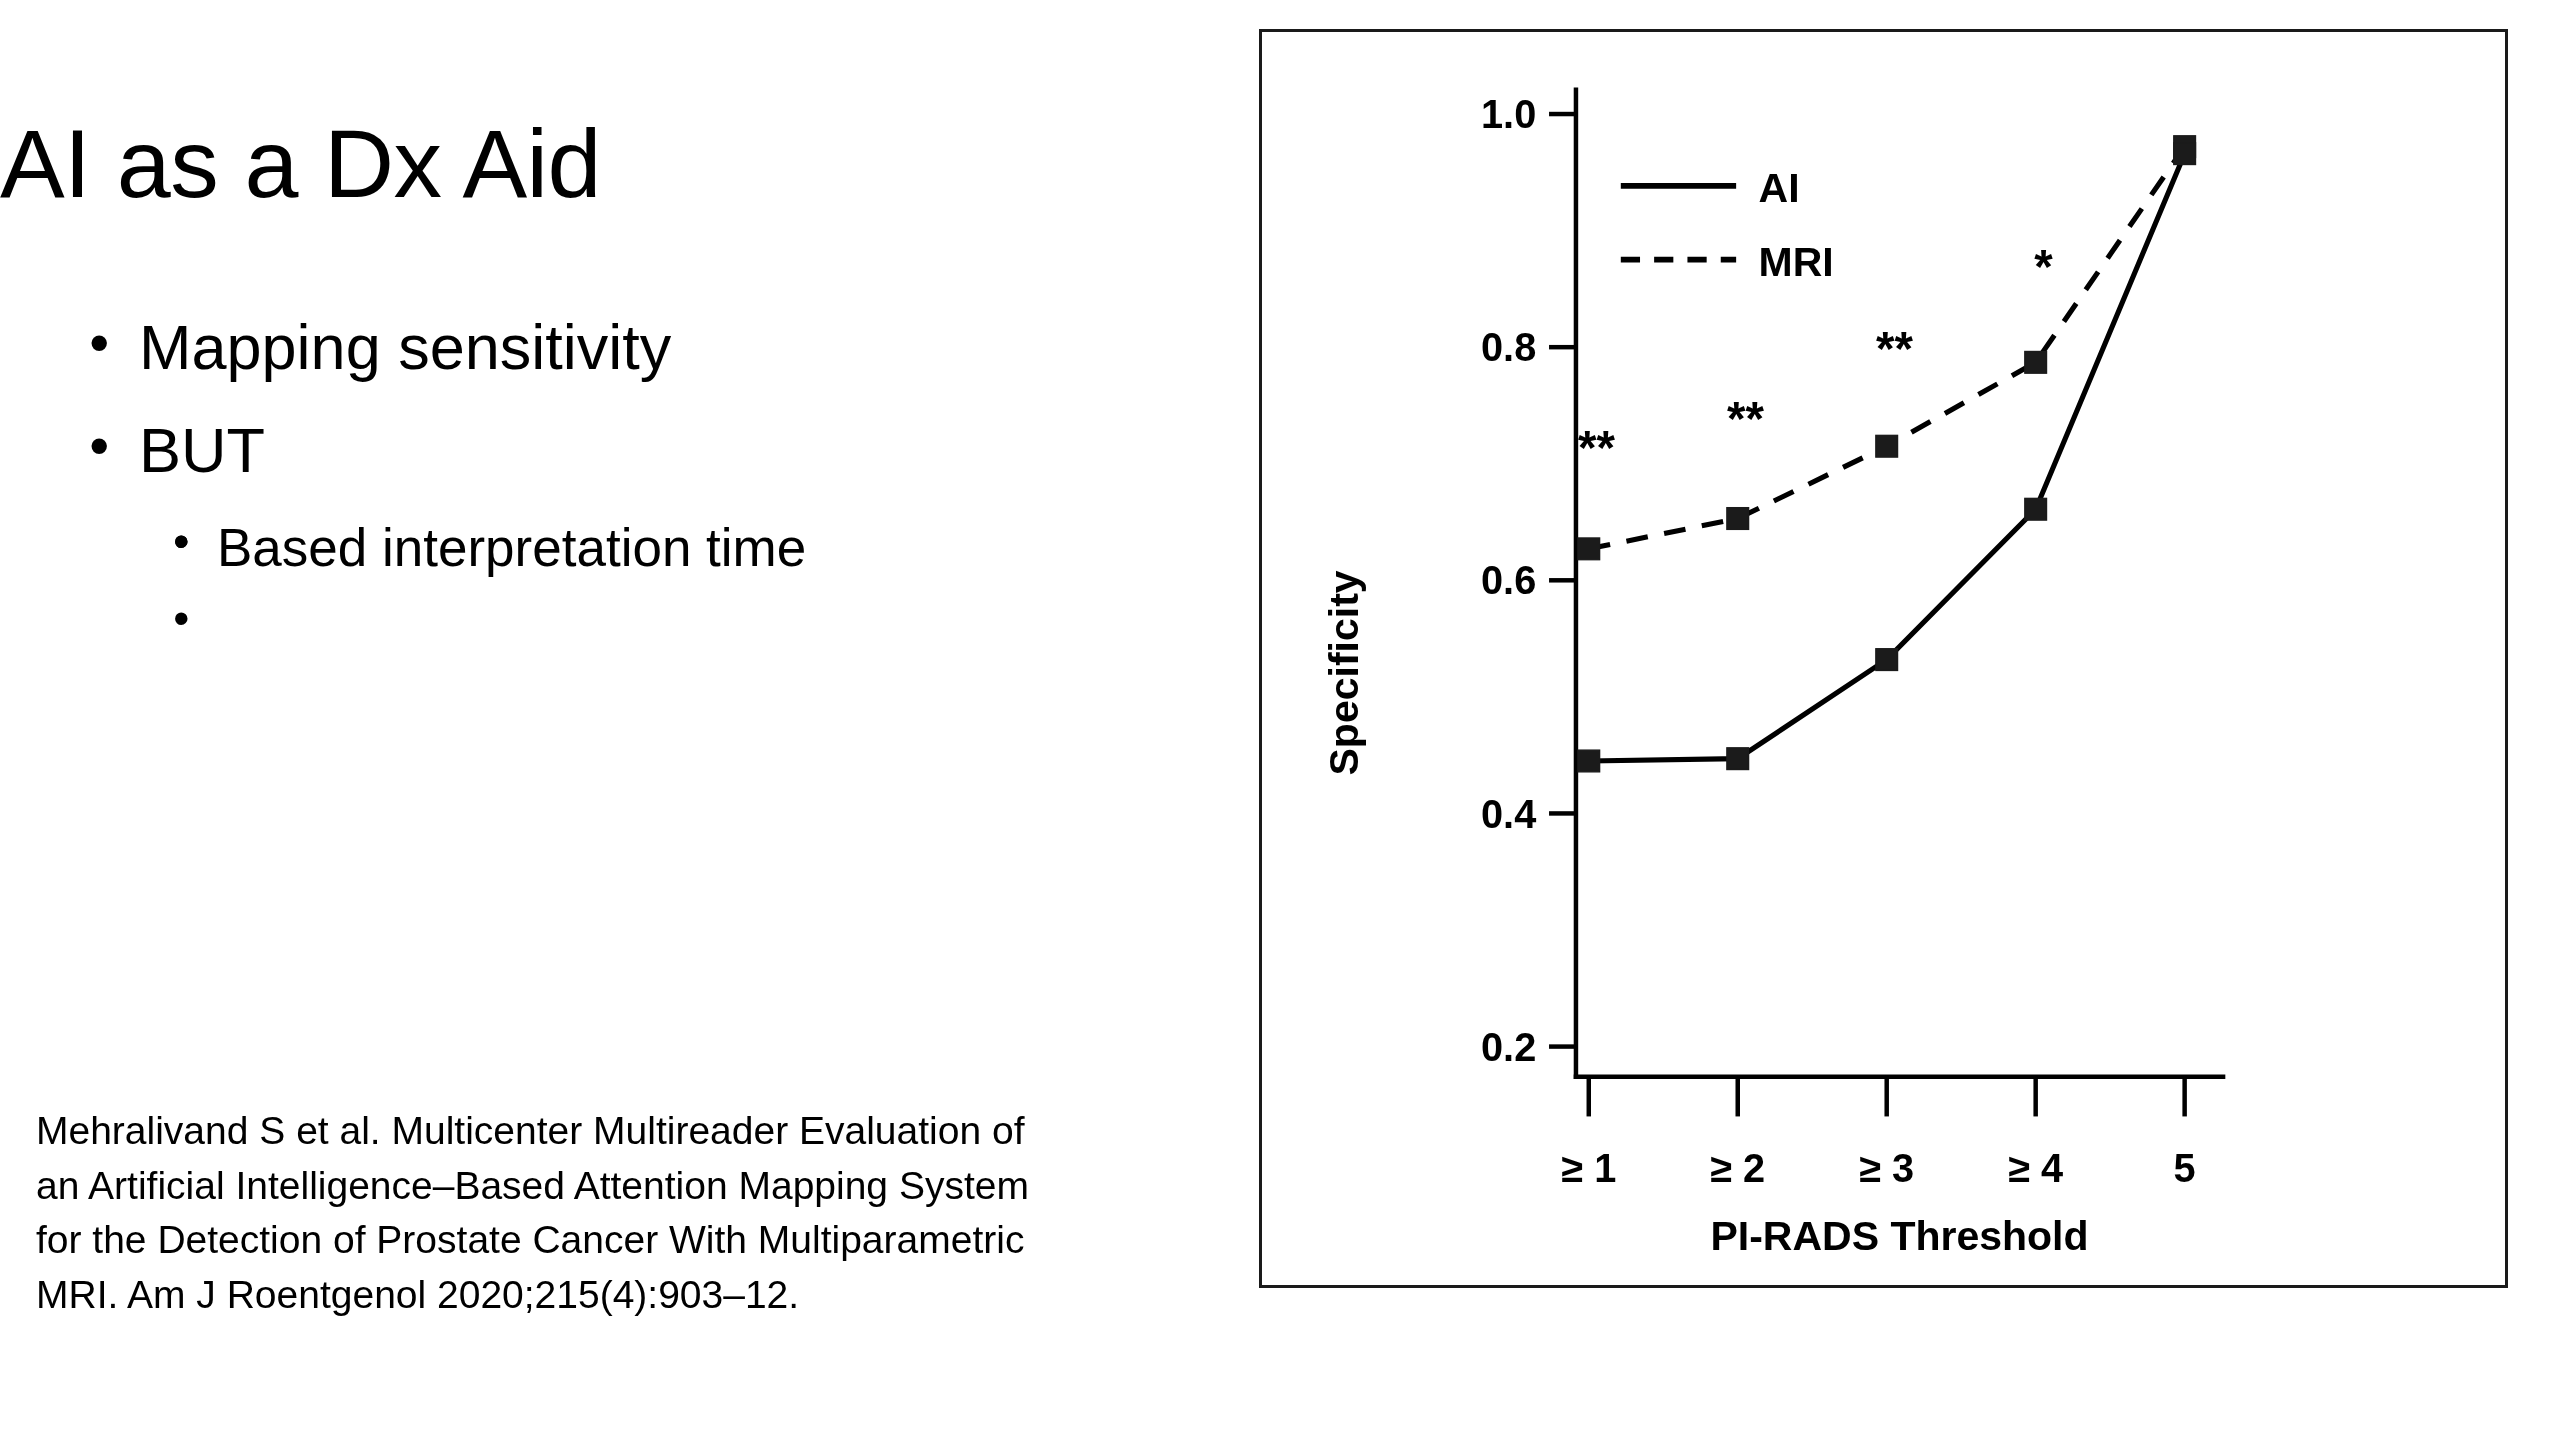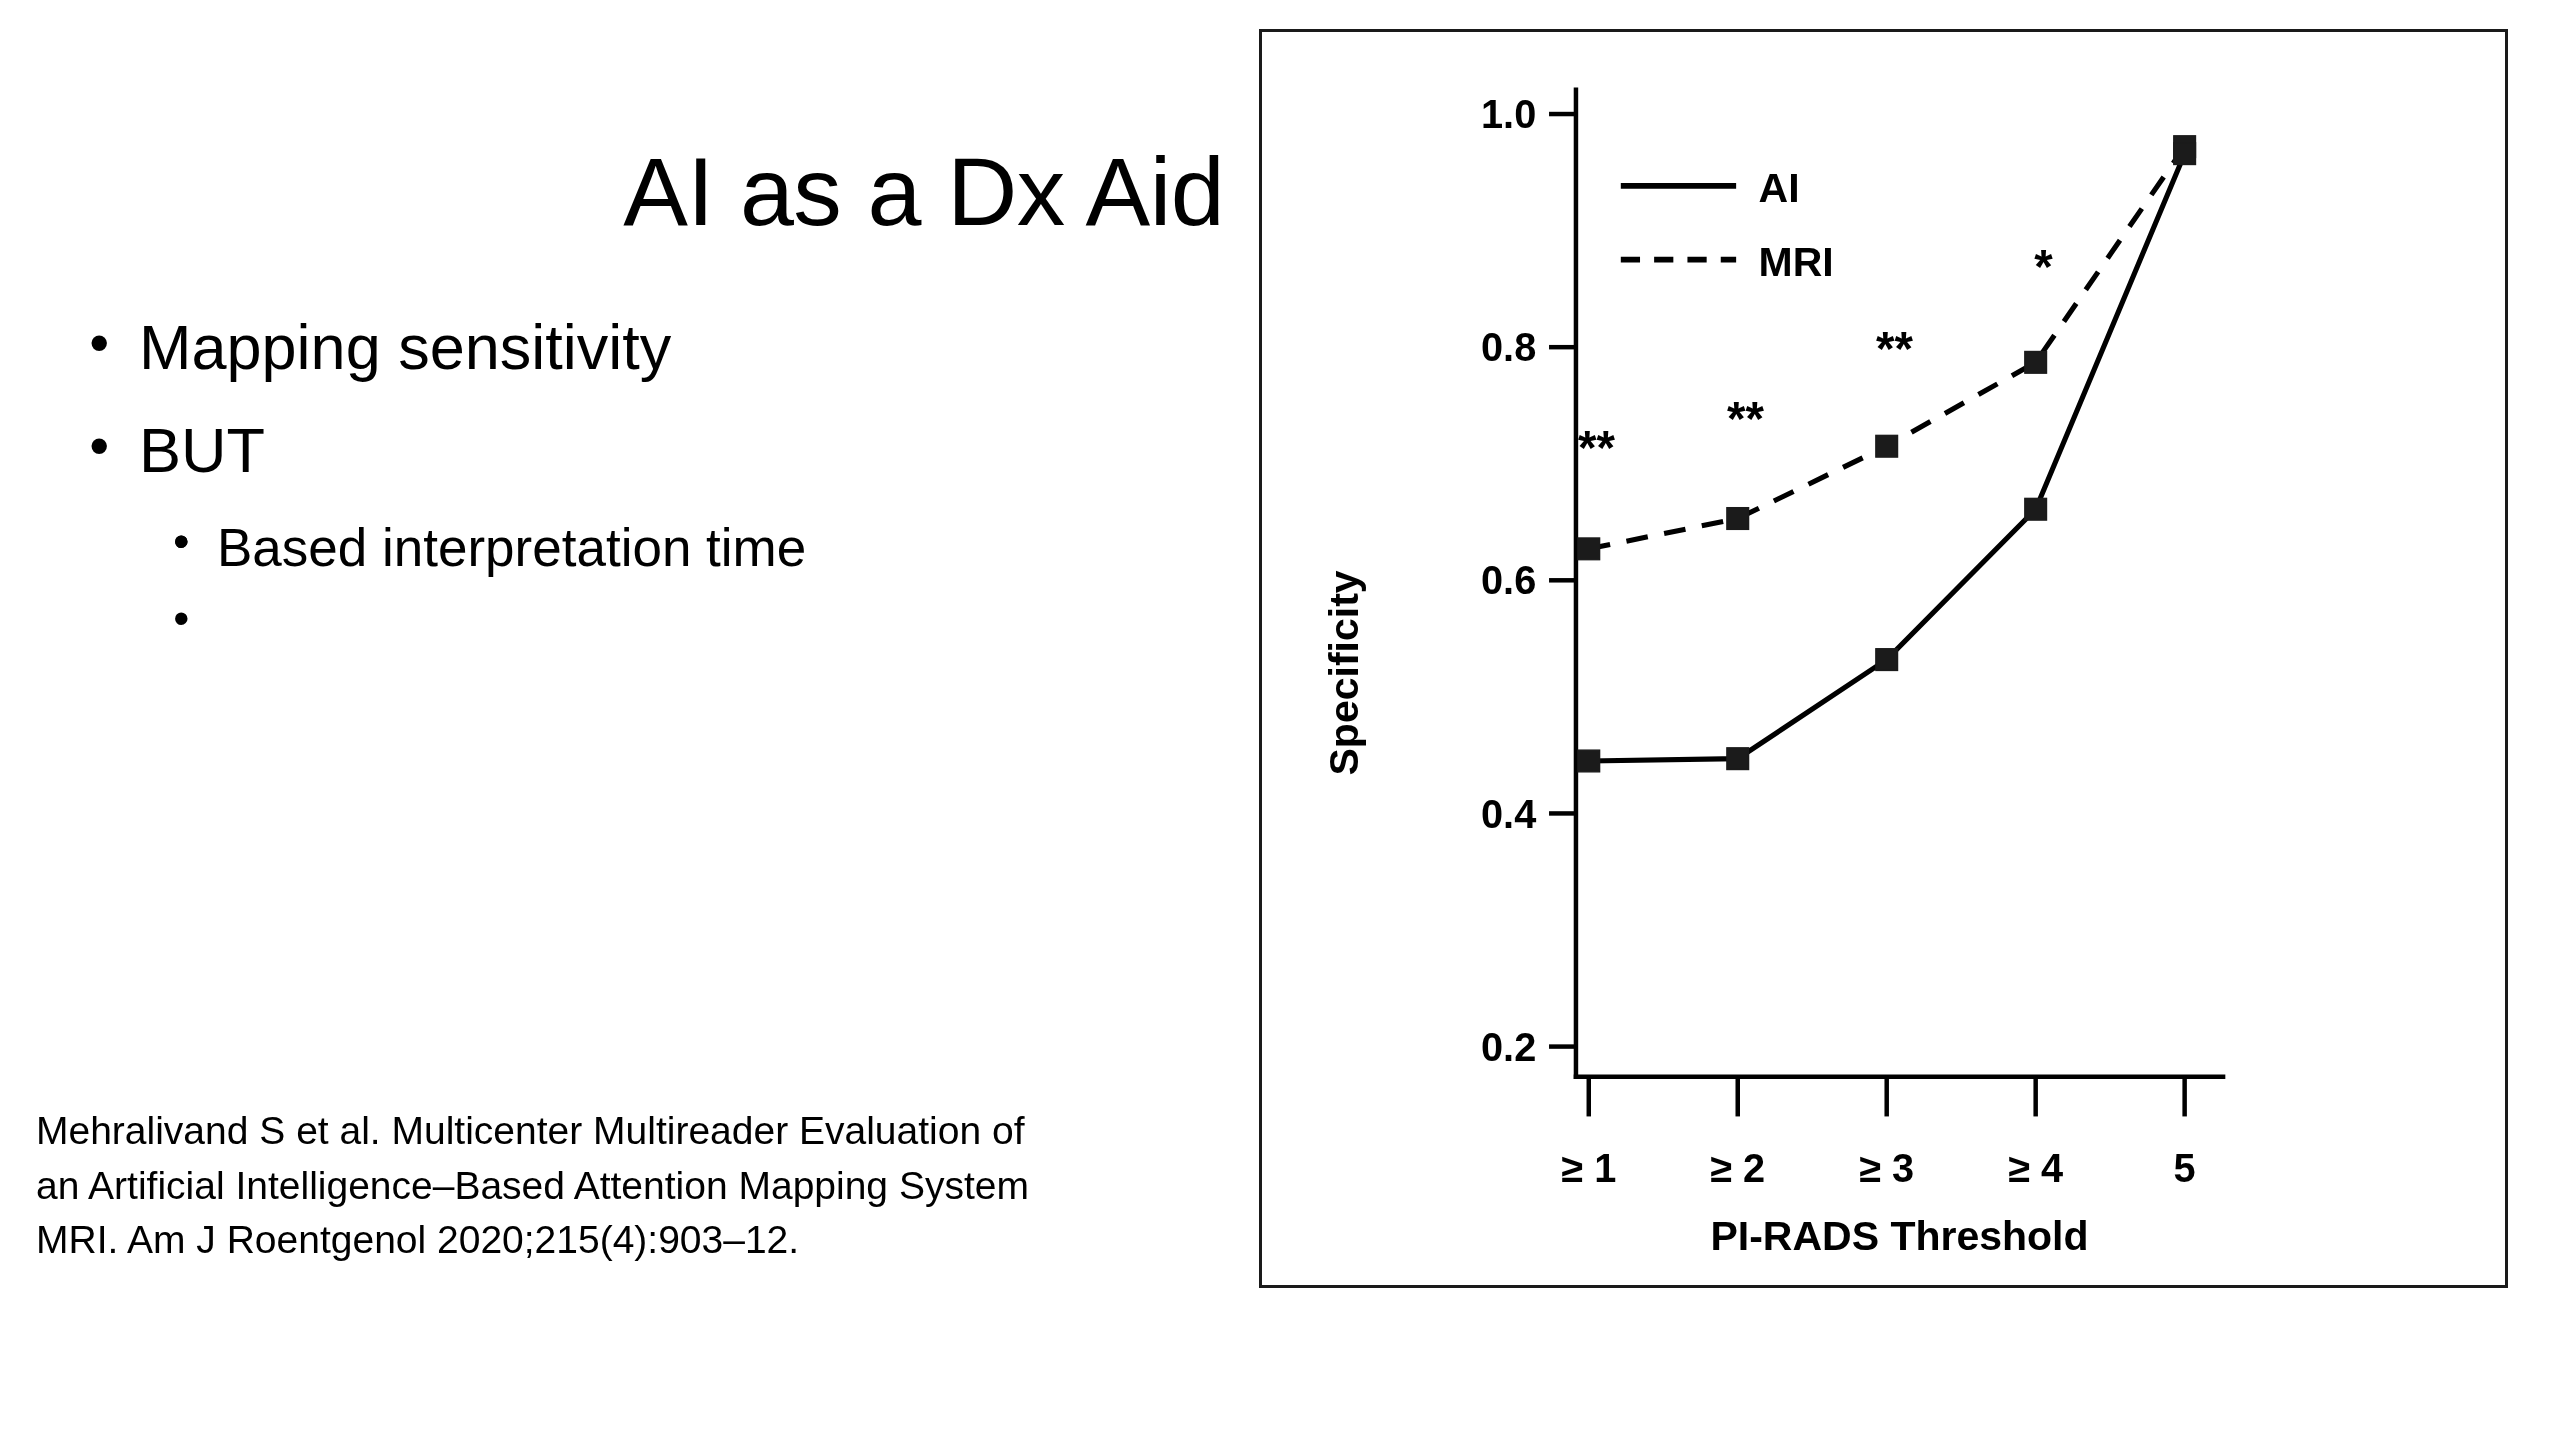--- a/index.html
+++ b/index.html
@@ -15,23 +15,23 @@
   .slide{position:absolute;inset:0;}
 
   
   .left-col{
     position:absolute;
     left:0; top:0;
     width:1282px; height:1449px;
   }
   .slide-title{
     position:absolute;
-    left:0; top:76px;
+    left:0; top:48px;
     width:1224px;
-    text-align:right;
+    text-align:left;
     font-size:97px;
     line-height:1.05;
     letter-spacing:-0.6px;
     font-weight:400;
     white-space:nowrap;
   }
 
   .bullets{
     position:absolute;
     left:84px; top:309px;
@@ -156,20 +156,21 @@
         <div class="bullet-l2">
           <span class="dot">•</span>
         </div>
 
       </div>
     </div>
 
     <div class="citation">
       <span class="cline">Mehralivand S et al. Multicenter Multireader Evaluation of</span>
       <span class="cline">an Artificial Intelligence–Based Attention Mapping System</span>
+      <span class="cline">for the Detection of Prostate Cancer With Multiparametric</span>
       <span class="cline">MRI. Am J Roentgenol 2020;215(4):903–12.</span>
     </div>
   </div>
 
   <div class="figure-panel">
     <svg viewBox="0 0 1940 1955" preserveAspectRatio="none">
 
       <path class="axis-line" id="axis-y" d="M 490 90 L 490 1630"></path>
       <path class="axis-line" id="axis-x" d="M 490 1630 L 1500 1630"></path>
 

